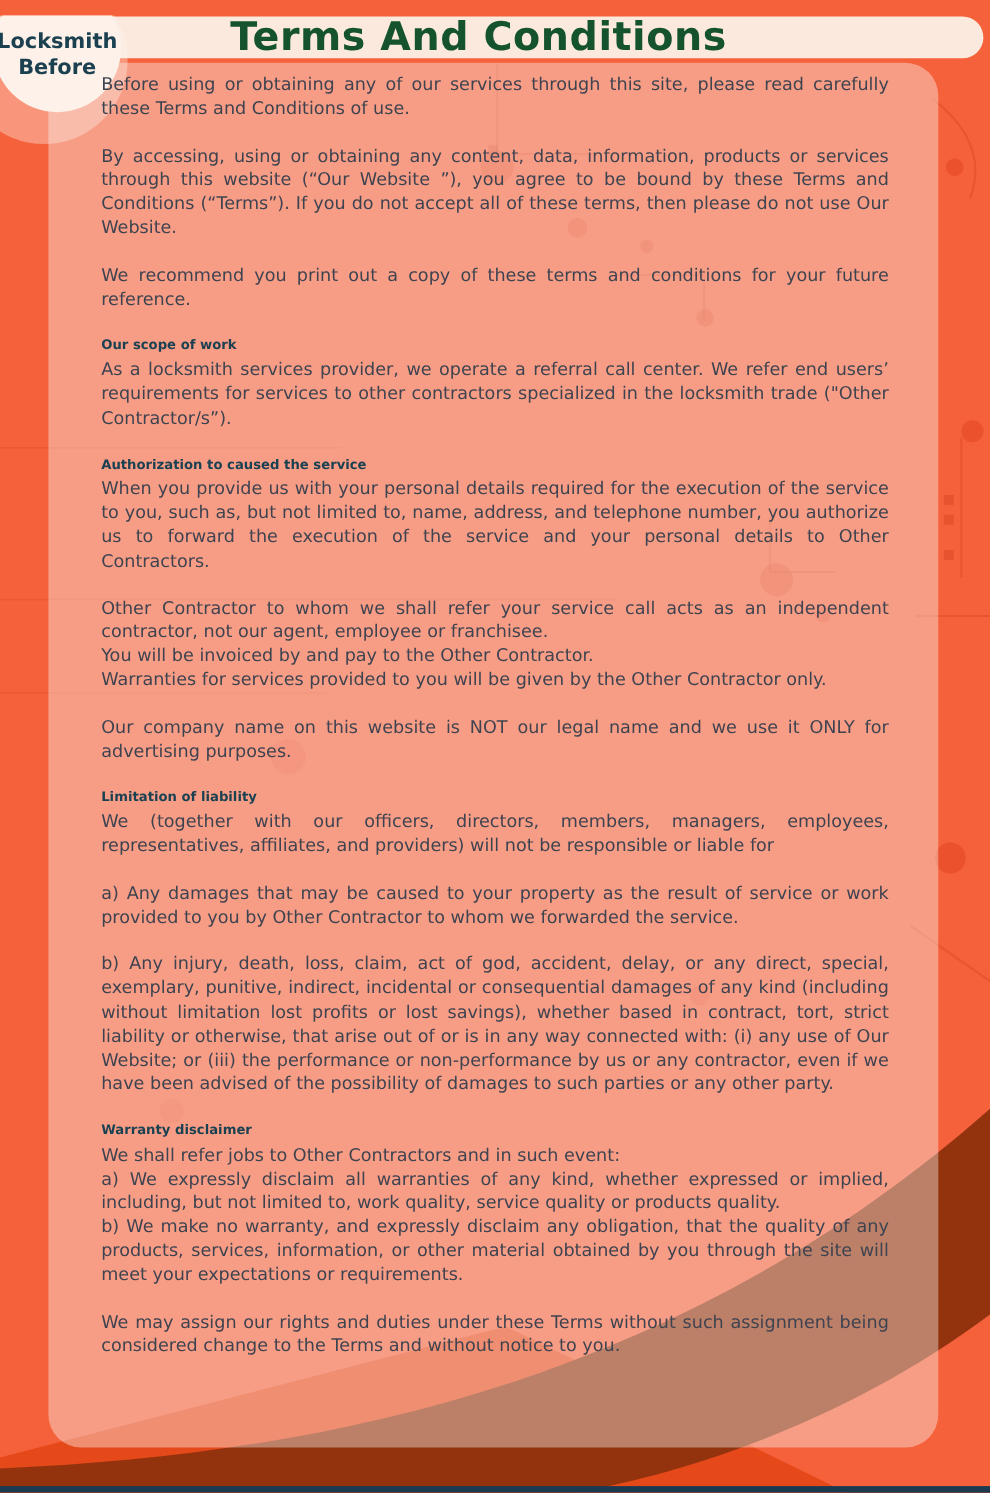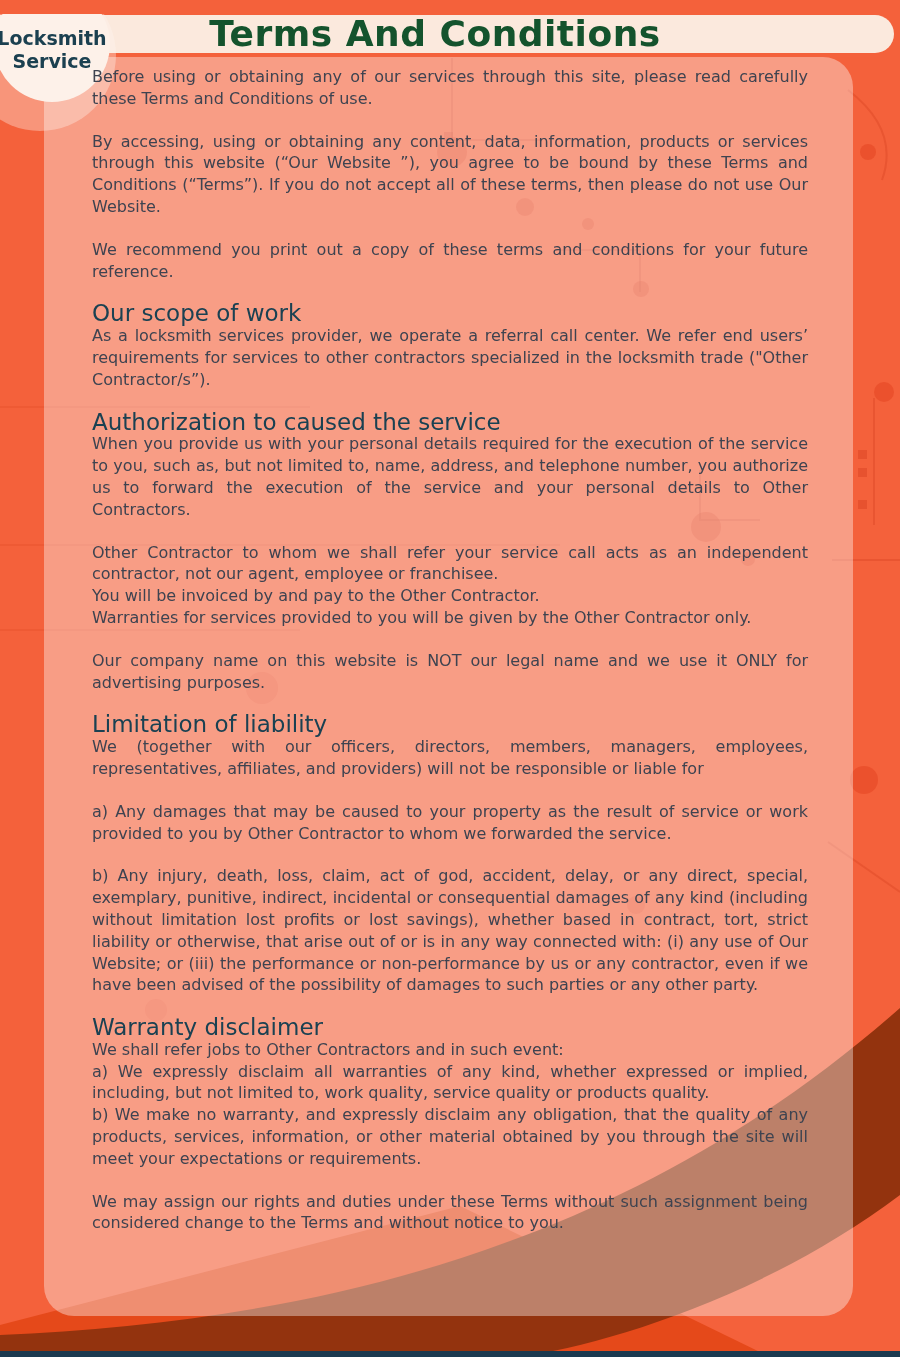--- a/index.html
+++ b/index.html
@@ -33,21 +33,21 @@
     display:flex;flex-direction:column;align-items:center;justify-content:center;
     padding-top:12px;box-sizing:border-box;
   }
   .logo-line{font-weight:bold;font-size:19px;line-height:23px;color:#1b4050;}
   .top-strip{position:absolute;left:0;top:0;width:100%;height:14px;background:#f4613b;z-index:7;}
   .content{
     position:absolute;left:92px;top:66px;width:716px;z-index:8;
     color:#3e4350;font-size:16px;line-height:21.8px;
   }
   .content h2{
-    font-size:23px;font-weight:normal;color:#1a4152;margin:0;line-height:21.8px;
+    font-size:12px;font-weight:bold;color:#1a4152;margin:0;line-height:21.8px;
   }
   .content p{margin:0 0 21px;text-align:justify;white-space:pre-line;}
   .footer-bar{position:absolute;left:0;bottom:0;width:100%;height:6px;background:#1b3a50;z-index:10;}
 </style>
 </head>
 <body>
 
 <div class="stage">
 
   <svg class="decor" width="900" height="1357" viewBox="0 0 900 1357">
@@ -95,21 +95,21 @@
 
   <div class="panel"></div>
 
   <div class="header-bar">
     <div class="page-title">Terms And Conditions</div>
   </div>
 
   <div class="logo-halo"></div>
   <div class="logo-circle">
     <div class="logo-line">Locksmith</div>
-    <div class="logo-line">Service</div>
+    <div class="logo-line">Before</div>
   </div>
 
   <div class="top-strip"></div>
 
   <div class="content">
       <section>
         <p>Before using or obtaining any of our services through this site, please read carefully these Terms and Conditions of use.</p>
       </section>
       <section>
         <p>By accessing, using or obtaining any content, data, information, products or services through this website (“Our Website ”), you agree to be bound by these Terms and Conditions (“Terms”). If you do not accept all of these terms, then please do not use Our Website.</p>

